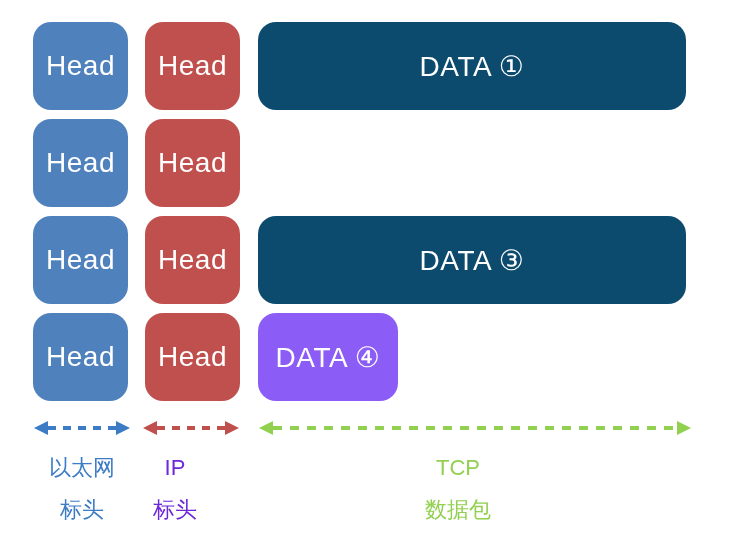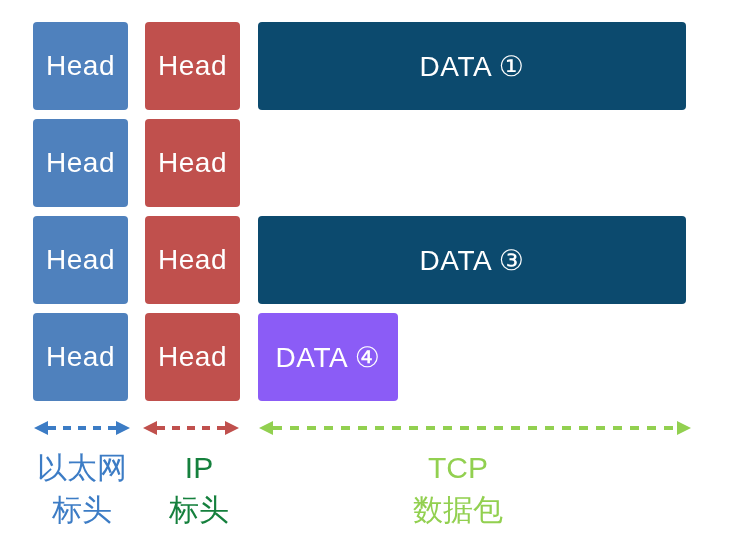--- a/index.html
+++ b/index.html
@@ -3,46 +3,46 @@
 <meta charset="utf-8">
 <style>
   html, body { margin: 0; padding: 0; background: #ffffff; }
   body {
     width: 750px; height: 548px; overflow: hidden; position: relative;
     font-family: "Liberation Sans", "DejaVu Sans", sans-serif;
   }
   .canvas { position: absolute; left: 0; top: 0; width: 750px; height: 548px; }
 
   .block {
-    position: absolute; height: 88px; border-radius: 4px;
+    position: absolute; height: 88px; border-radius: 18px;
     display: flex; align-items: center; justify-content: center;
     color: #ffffff; font-size: 28px; letter-spacing: 0.5px;
   }
   .c-eth  { left: 33px;  width: 95px;  background: #4f81bd; }
   .c-ip   { left: 145px; width: 95px;  background: #c0504d; }
   .c-data { left: 258px; width: 428px; background: #0c4a6e; }
   .c-data-small { left: 258px; width: 140px; background: #8b5cf6; }
   .r0 { top: 22px; }
   .r1 { top: 119px; }
   .r2 { top: 216px; }
   .r3 { top: 313px; }
 
   .arrow { position: absolute; top: 419px; height: 18px; }
   .arrow-eth { left: 33px;  width: 98px; }
   .arrow-ip  { left: 142px; width: 98px; }
   .arrow-tcp { left: 258px; width: 434px; }
 
   .legend-label {
-    position: absolute; text-align: center; font-size: 30px; line-height: 30px;
+    position: absolute; text-align: center; font-size: 22px; line-height: 30px;
     white-space: nowrap;
   }
   .lg-row1 { top: 453px; }
   .lg-row2 { top: 495px; }
   .lg-eth { left: 33px;  width: 98px;  color: #3c7cc5; }
-  .lg-ip  { left: 150px; width: 98px;  color: #15803d; }
+  .lg-ip  { left: 126px; width: 98px;  color: #6d28d9; }
   .lg-tcp { left: 258px; width: 400px; color: #92d050; }
 </style>
 </head>
 <body>
 
 <div class="canvas">
 
   <div class="block c-eth r0">
     <span>Head</span>
   </div>

